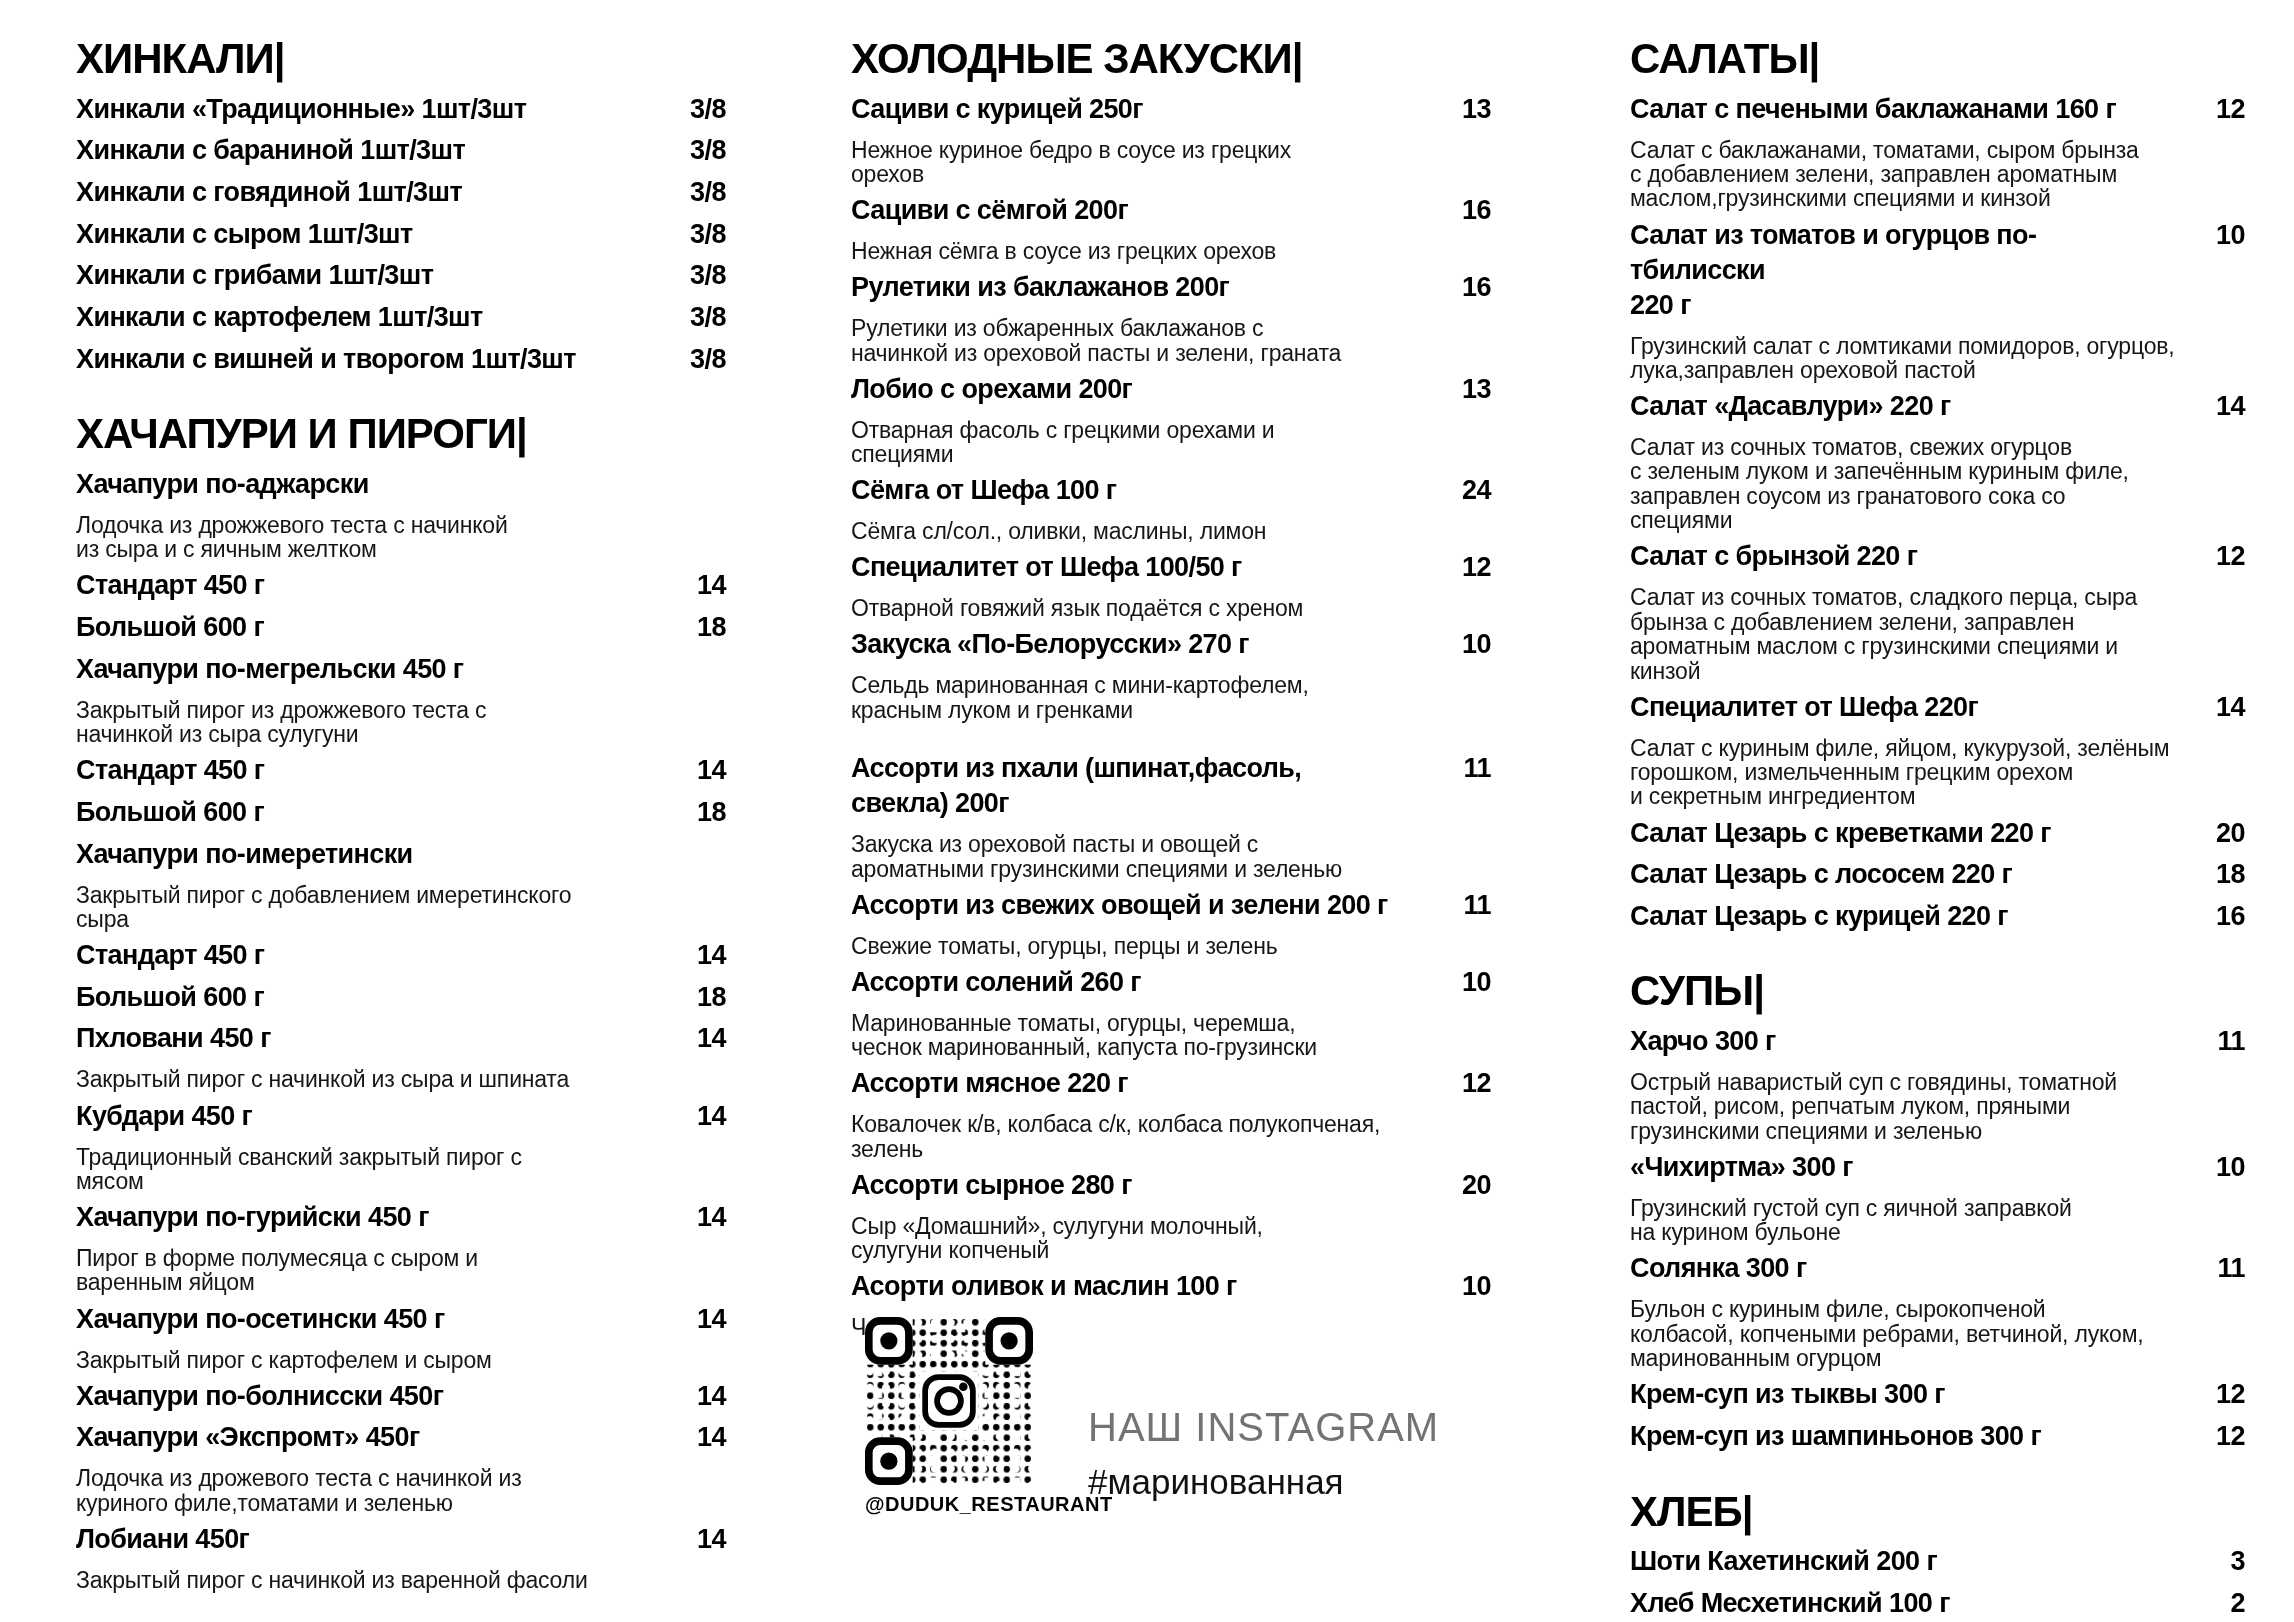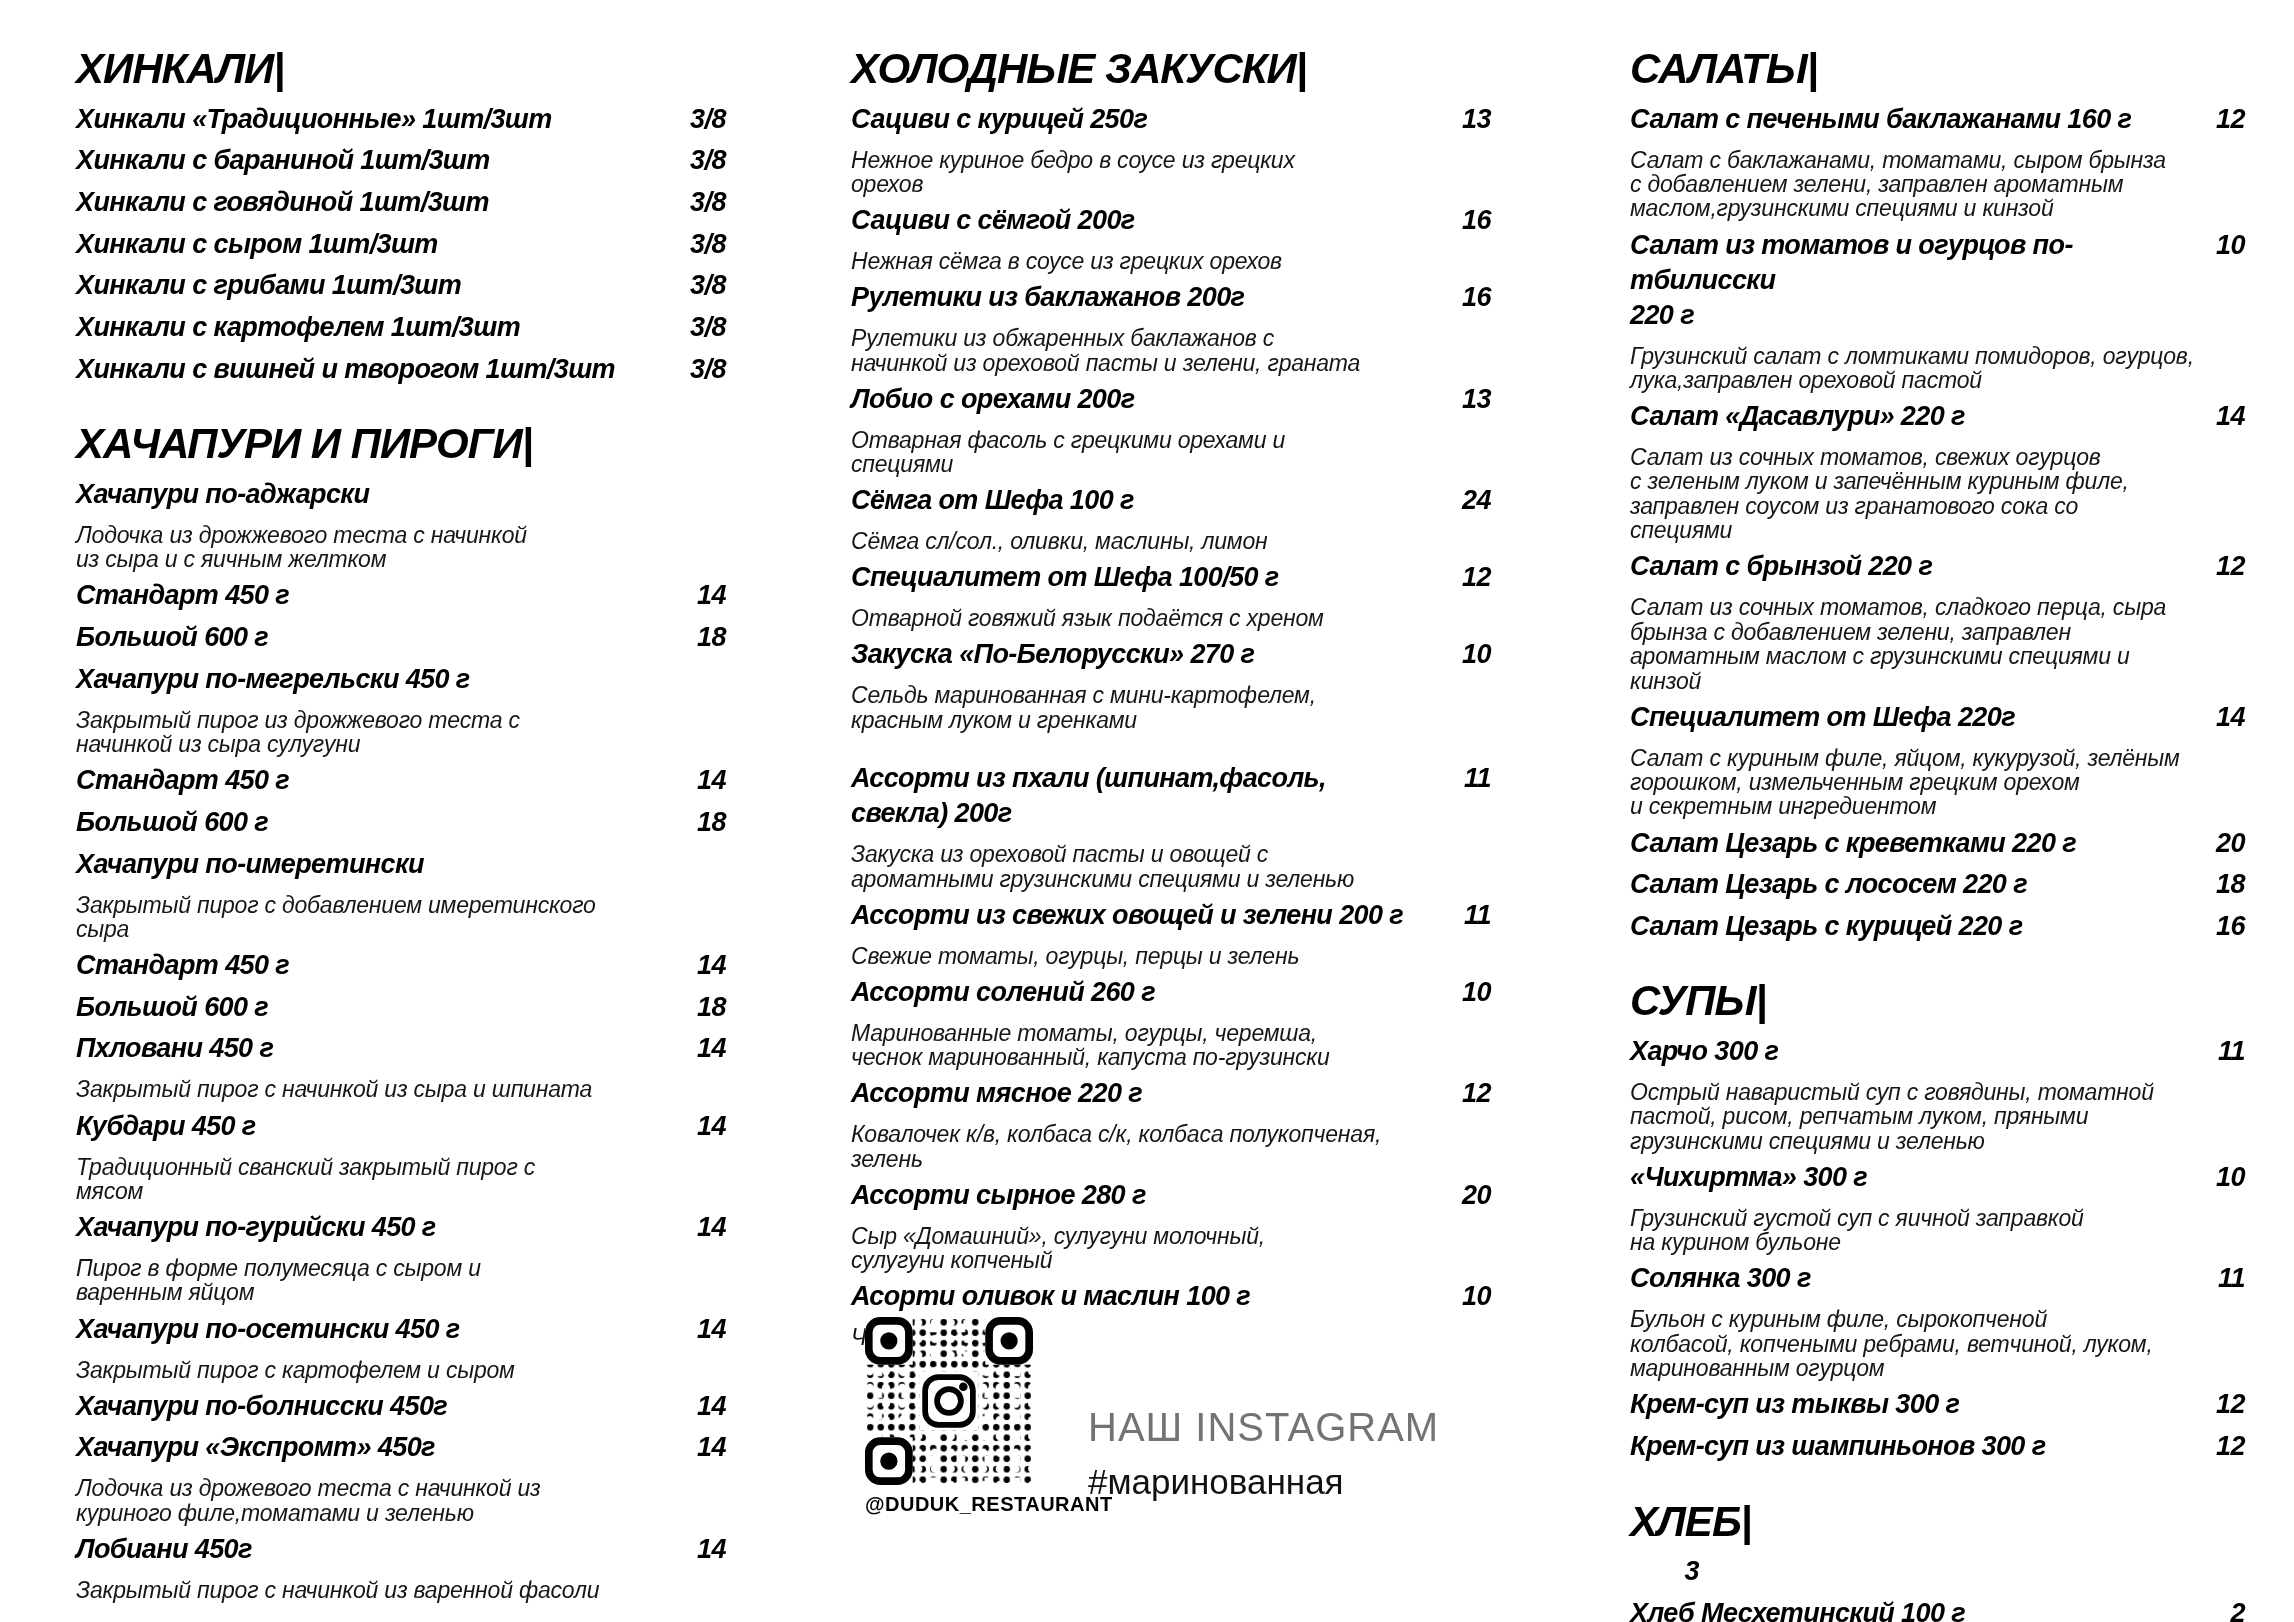--- a/index.html
+++ b/index.html
@@ -4,21 +4,21 @@
 <style>
   html,body{margin:0;padding:0;background:#fff;}
   #page{
     position:relative;
     width:2294px;height:1622px;
     background:#ffffff;
     color:#000;
     font-family:"Liberation Sans", sans-serif;
     overflow:hidden;
   }
-  .col{position:absolute;top:44px;font-style:italic;}
+  .col{position:absolute;top:34px;}
   #col1{left:76px;width:650px;}
   #col2{left:851px;width:640px;}
   #col3{left:1630px;width:615px;}
 
   .heading{
     font-size:42px;line-height:50px;font-weight:700;
     letter-spacing:-1px;margin:32.5px 0 7.6px 0;
   }
   .col .heading:first-child{margin-top:0;}
 
@@ -416,20 +416,21 @@
       </div>
       <div class="item">
         <div class="row">
           <div class="name">Крем-суп из шампиньонов 300 г</div>
           <div class="price">12</div>
         </div>
       </div>
       <h2 class="heading">ХЛЕБ|</h2>
       <div class="item">
         <div class="row">
+          <div class="name">Шоти Кахетинский 200 г</div>
           <div class="price">3</div>
         </div>
       </div>
       <div class="item">
         <div class="row">
           <div class="name">Хлеб Месхетинский 100 г</div>
           <div class="price">2</div>
         </div>
       </div>
     </div>

